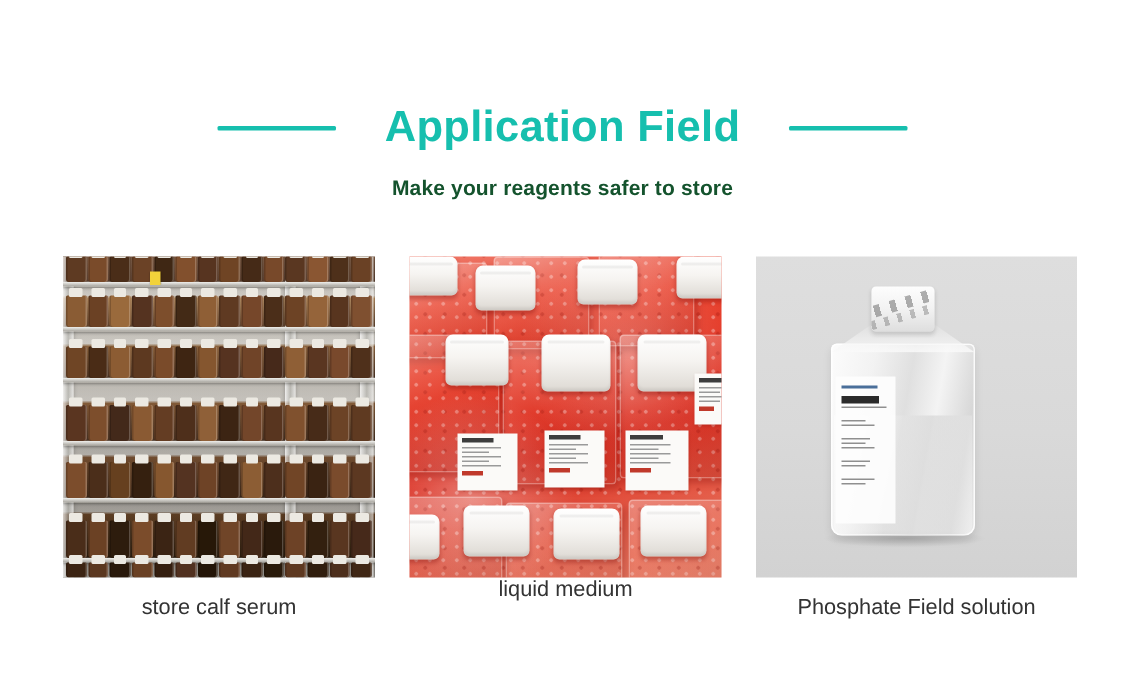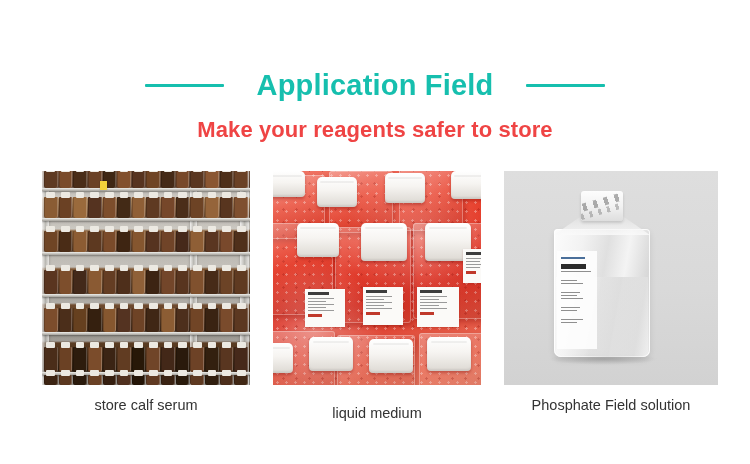--- a/index.html
+++ b/index.html
@@ -49,23 +49,23 @@
   .title-text {
     font-size: 29px;
     font-weight: bold;
     color: #16bfae;
     letter-spacing: 0.2px;
     line-height: 1;
     white-space: nowrap;
   }
   .subtitle {
     margin-top: 9px;
-    font-size: 22px;
+    font-size: 14px;
     font-weight: bold;
-    color: #ef4444;
+    color: #14532d;
     letter-spacing: 0.1px;
   }
 
   
   .cards {
     position: absolute;
     left: 42px;
     top: 171px;
     width: 676px;
     display: flex;
@@ -83,21 +83,21 @@
     background: #cfcfcf;
   }
   .caption {
     margin-top: 12px;
     text-align: center;
     font-size: 14.5px;
     color: #333333;
     line-height: 1.2;
     white-space: nowrap;
   }
-  .caption.c2 { margin-top: 20px; }
+  .caption.c2 { margin-top: 0; }
   .caption.c3 { margin-top: 12px; }
 
   
   .serum {
     background:
       linear-gradient(180deg, rgba(255,255,255,0.08), rgba(0,0,0,0.22)),
       linear-gradient(180deg,
         #6b4a33 0px, #4c3020 16px, #b9b5ad 18px, #cfcbc4 26px,
         #a98054 28px, #5a3a22 46px, #c6c2ba 48px, #d6d2cb 58px,
         #8d6137 60px, #4a2e1b 80px, #c9c5bd 82px, #d8d4cd 96px,

